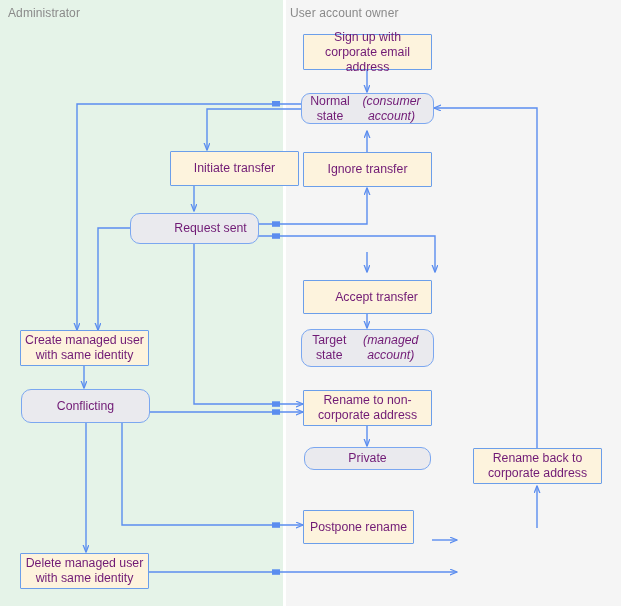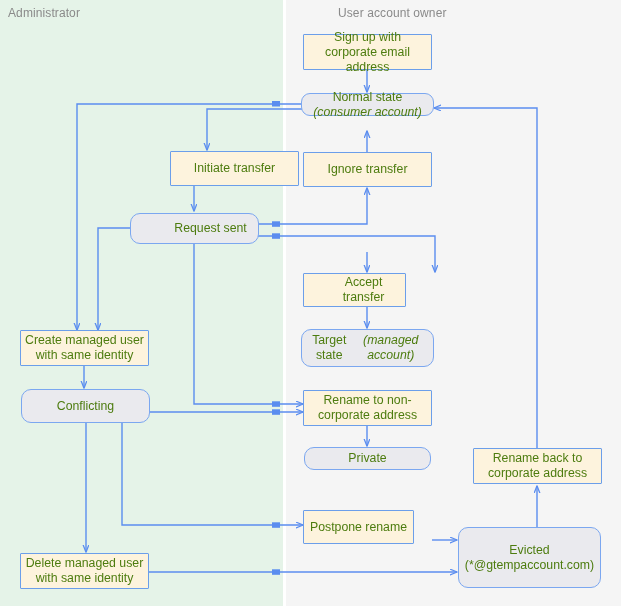--- a/index.html
+++ b/index.html
@@ -35,41 +35,41 @@
   .lane-title {
     position: absolute;
     top: 6px;
     font-size: 12px;
     color: #8a8a8a;
     font-family: "Liberation Sans", sans-serif;
     letter-spacing: 0.1px;
     white-space: nowrap;
   }
   .lane-title-admin { left: 8px; }
-  .lane-title-user  { left: 290px; margin-left: 48px; }
+  .lane-title-user  { left: 290px; }
 
   svg.edges {
     position: absolute;
     left: 0;
     top: 0;
     width: 621px;
     height: 606px;
     pointer-events: none;
   }
 
   .node {
     position: absolute;
     box-sizing: border-box;
     display: flex;
     align-items: center;
     justify-content: center;
     text-align: center;
     font-size: 12.3px;
     line-height: 15px;
-    color: #4d7c0f;
+    color: #701a75;
     font-family: "Liberation Sans", sans-serif;
     padding: 0 4px;
   }
   .node-action {
     background: #fdf3dd;
     border: 1px solid #6b9eea;
     border-radius: 1px;
   }
   .node-state {
     background: #eaeaee;
@@ -150,38 +150,38 @@
 
       <path d="M537,448 L537,108 L434,108" marker-end="url(#arw)"></path>
 
     </g>
   </svg>
 
   <div class="node node-action" style="left:303px; top:34px; width:129px; height:36px;">
     <span>Sign up with corporate email address</span>
   </div>
 
-  <div class="node node-state" style="left:301px; top:93px; width:133px; height:23px; flex-direction:column;border-radius:9px;">
+  <div class="node node-state" style="left:301px; top:93px; width:133px; height:31px; border-radius:9px;">
     <span class="l1">Normal state</span>
     <span class="l2">(consumer account)</span>
   </div>
 
   <div class="node node-action" style="left:130px; top:151px; width:129px; height:35px;margin-left:40px;">
     <span>Initiate transfer</span>
   </div>
 
   <div class="node node-action" style="left:303px; top:152px; width:129px; height:35px;">
     <span>Ignore transfer</span>
   </div>
 
   <div class="node node-state" style="left:130px; top:213px; width:129px; height:31px;padding-left:36px;">
     <span>Request sent</span>
   </div>
 
-  <div class="node node-action" style="left:303px; top:273px; width:103px; height:34px;padding-left:22px;">
+  <div class="node node-action" style="left:303px; top:280px; width:129px; height:34px;padding-left:22px;">
     <span>Accept transfer</span>
   </div>
 
   <div class="node node-state" style="left:301px; top:329px; width:133px; height:38px; flex-direction:row;">
     <span class="l1">Target state</span>
     <span class="l2">(managed account)</span>
   </div>
 
   <div class="node node-action" style="left:20px; top:330px; width:129px; height:36px;">
     <span>Create managed user with same identity</span>
@@ -204,18 +204,14 @@
   </div>
 
   <div class="node node-action" style="left:303px; top:510px; width:111px; height:34px;">
     <span>Postpone rename</span>
   </div>
 
   <div class="node node-action" style="left:20px; top:553px; width:129px; height:36px;">
     <span>Delete managed user with same identity</span>
   </div>
 
-  <div class="node node-state" style="left:458px; top:527px; width:143px; height:61px; flex-direction:column;">
-    <span class="plain2">Evicted</span>
-    <span class="plain2">(*@gtempaccount.com)</span>
-  </div>
 
 </div>
 
 </body></html>

